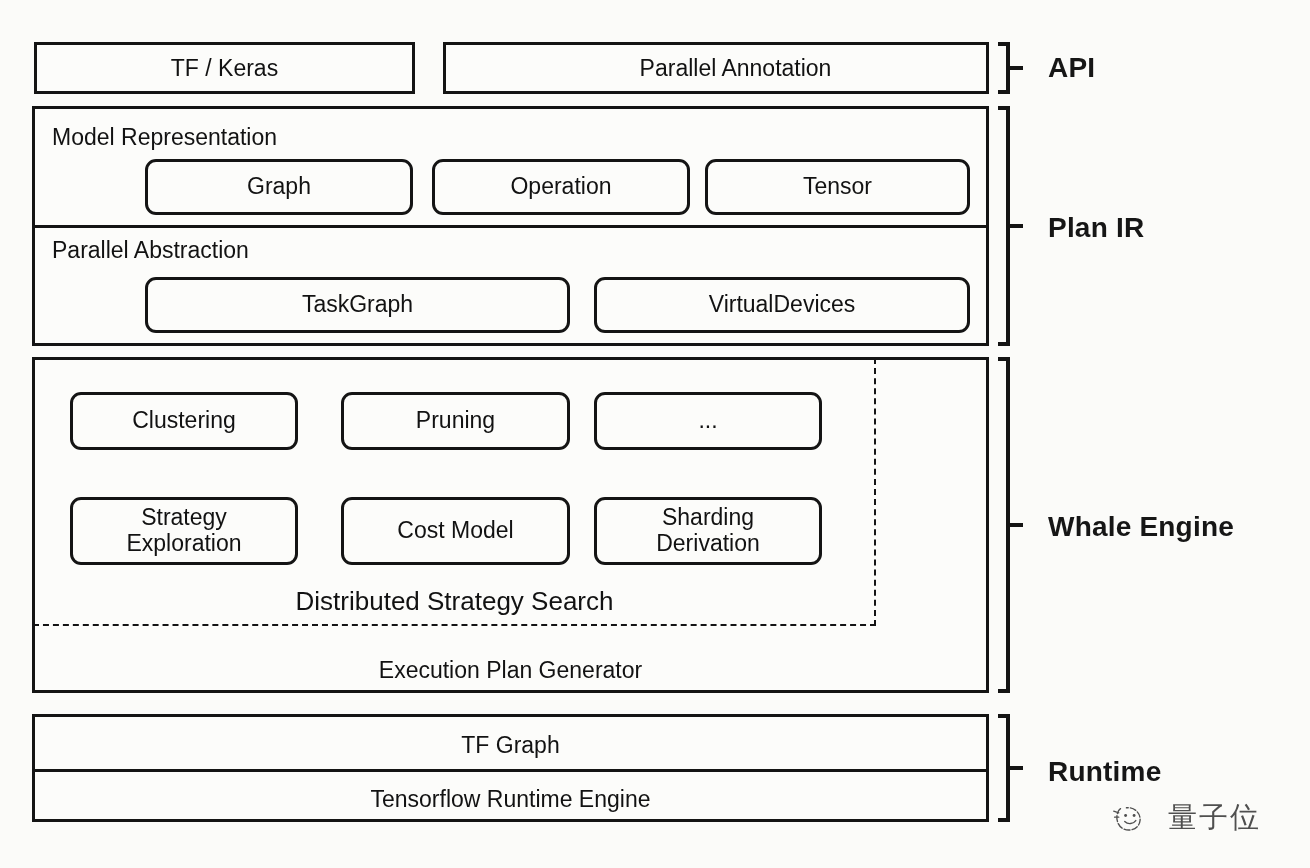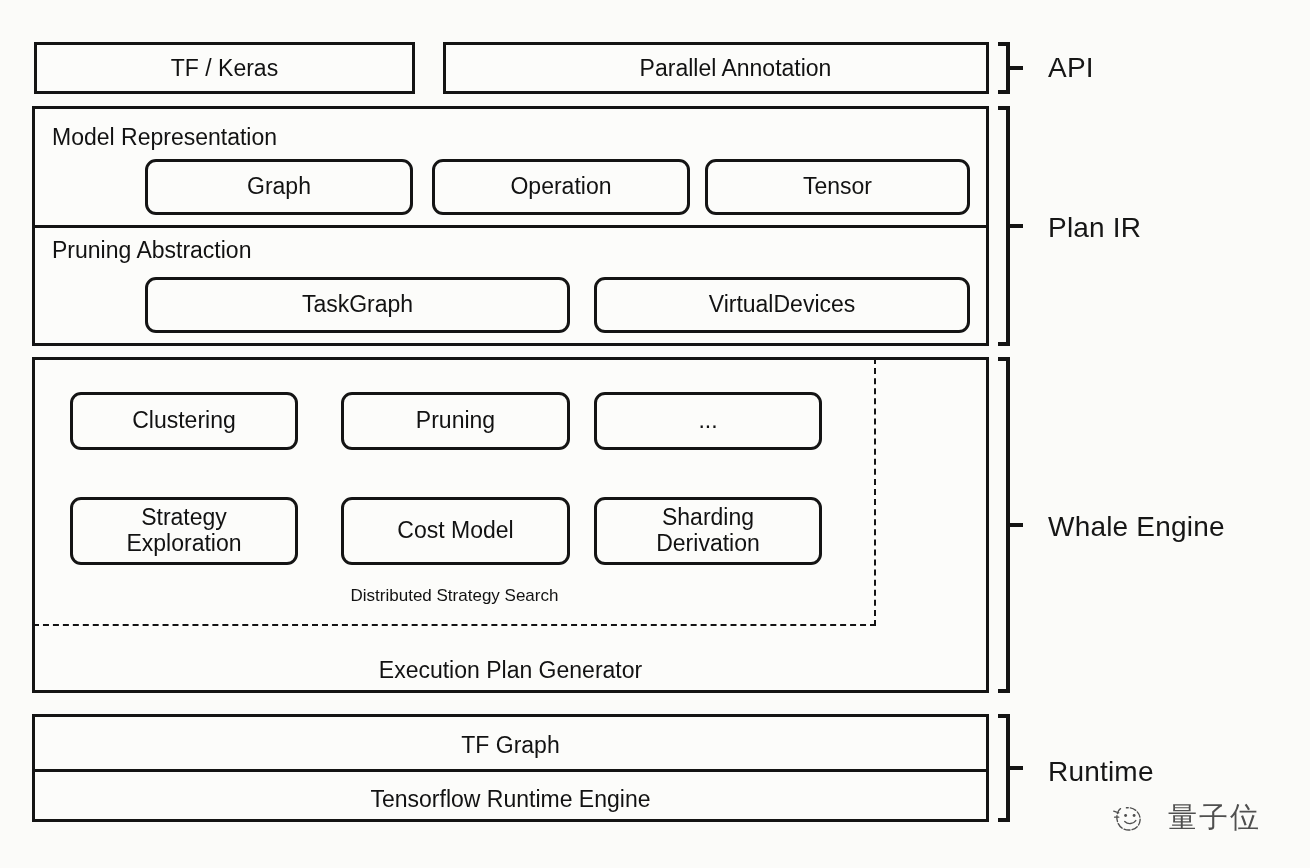--- a/index.html
+++ b/index.html
@@ -57,21 +57,21 @@
     background: transparent;
   }
   .caption {
     position: absolute;
     color: #121212;
     text-align: center;
     white-space: nowrap;
   }
   .sectlabel {
     position: absolute;
-    font-weight: normal;
+    font-weight: bold;
     color: #161616;
     white-space: nowrap;
     letter-spacing: 0.2px;
   }
   .sublabel {
     position: absolute;
     color: #121212;
     white-space: nowrap;
   }
 
@@ -158,21 +158,21 @@
   </div>
 
   <div class="rbox" style="left:432px; top:159px; width:258px; height:56px; font-size:23px;">
     <span>Operation</span>
   </div>
 
   <div class="rbox" style="left:705px; top:159px; width:265px; height:56px; font-size:23px;">
     <span>Tensor</span>
   </div>
 
-  <div class="sublabel" style="left:52px; top:237px; font-size:23px;">Pruning Abstraction</div>
+  <div class="sublabel" style="left:52px; top:237px; font-size:23px;">Parallel Abstraction</div>
 
   <div class="rbox" style="left:145px; top:277px; width:425px; height:56px; font-size:23px;">
     <span>TaskGraph</span>
   </div>
 
   <div class="rbox" style="left:594px; top:277px; width:376px; height:56px; font-size:23px;">
     <span>VirtualDevices</span>
   </div>
 
   <div class="bracket" style="left:998px; top:106px; width:25px; height:240px;">
@@ -207,21 +207,21 @@
 
   <div class="rbox" style="left:341px; top:497px; width:229px; height:68px; font-size:23px; flex-direction:column;">
     <span>Cost Model</span>
   </div>
 
   <div class="rbox" style="left:594px; top:497px; width:228px; height:68px; font-size:23px; flex-direction:column;">
     <span>Sharding</span>
     <span>Derivation</span>
   </div>
 
-  <div class="caption" style="left:33px; top:586px; width:843px; font-size:17px;">Distributed Strategy Search</div>
+  <div class="caption" style="left:33px; top:586px; width:843px; font-size:26px;">Distributed Strategy Search</div>
 
   <div class="caption" style="left:32px; top:657px; width:957px; font-size:23px;">Execution Plan Generator</div>
 
   <div class="bracket" style="left:998px; top:357px; width:25px; height:336px;">
     <div class="arm top"></div>
     <div class="vbar"></div>
     <div class="arm bot"></div>
     <div class="tick"></div>
   </div>
 

